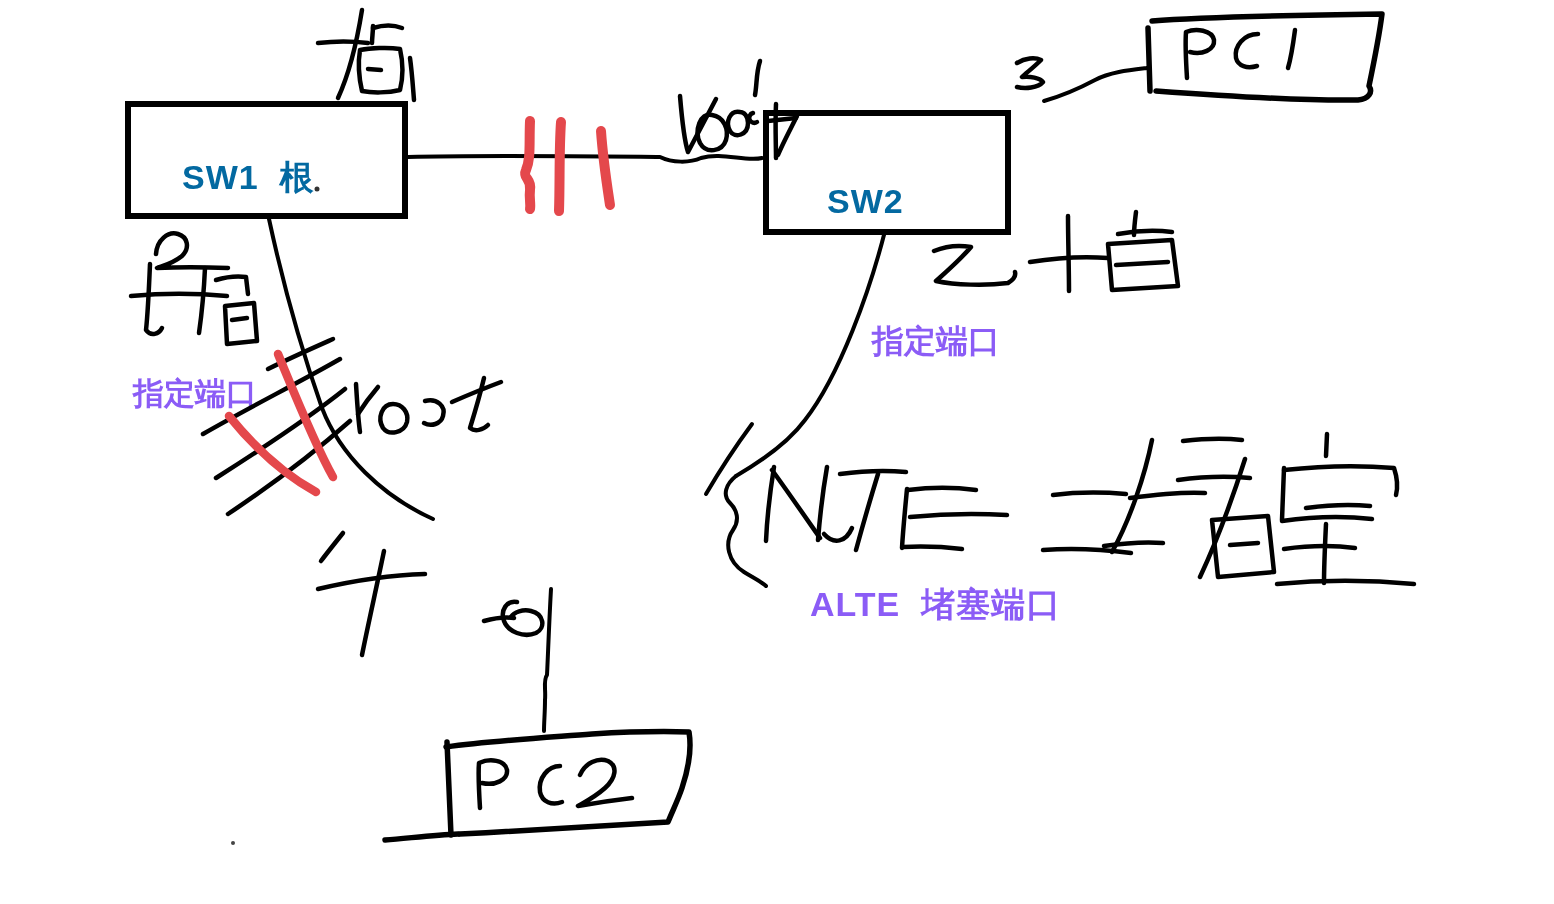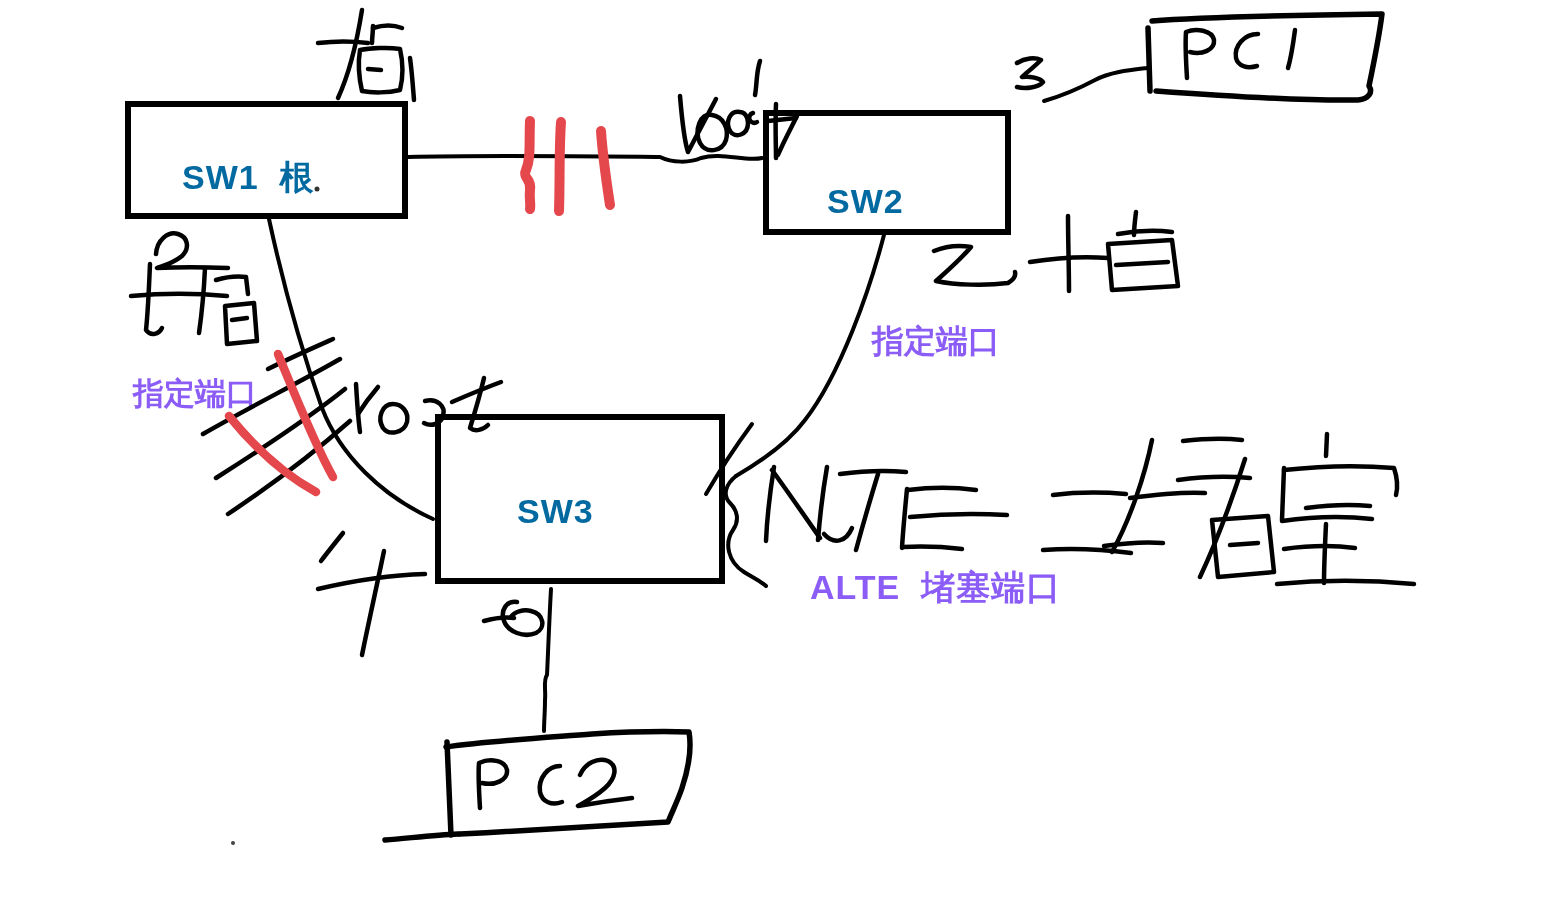--- a/index.html
+++ b/index.html
@@ -11,41 +11,38 @@
   #sw2{left:763px;top:110px;width:248px;height:125px;}
   #sw3{left:435px;top:414px;width:290px;height:170px;}
   .switch-label{position:absolute;font-weight:bold;font-size:34px;color:#0369a1;
                 white-space:pre;letter-spacing:1px;}
   #sw1 .switch-label{left:51px;top:48px;}
   #sw2 .switch-label{left:58px;top:66px;}
   #sw3 .switch-label{left:76px;top:72px;}
   .typed-annotation{position:absolute;font-weight:bold;color:#8b5cf6;white-space:pre;}
   #anno-left{left:133px;top:373px;font-size:31px;}
   #anno-right{left:872px;top:320px;font-size:32px;}
-  #anno-blocked{left:810px;top:565px;font-size:34px;letter-spacing:1px;}
+  #anno-blocked{left:810px;top:582px;font-size:34px;letter-spacing:1px;}
   svg{position:absolute;left:0;top:0;}
   .ink{fill:none;stroke:#000;stroke-width:4.5;stroke-linecap:round;stroke-linejoin:round;}
   .ink-link{fill:none;stroke:#000;stroke-width:4;stroke-linecap:round;stroke-linejoin:round;}
   .ink-box{fill:none;stroke:#000;stroke-width:5.5;stroke-linecap:round;stroke-linejoin:round;}
   .red-mark{fill:none;stroke:#e4484c;stroke-width:10;stroke-linecap:round;stroke-linejoin:round;}
   .red-mark-thin{fill:none;stroke:#e4484c;stroke-width:8.5;stroke-linecap:round;stroke-linejoin:round;}
 </style>
 </head>
 <body>
 
 <div class="stage">
 
   <div class="switch-box" id="sw1">
     <span class="switch-label">SW1  根</span>
   </div>
   <div class="switch-box" id="sw2">
     <span class="switch-label">SW2</span>
-  </div>
-  <div class="switch-box" id="sw3">
-    <span class="switch-label">SW3</span>
   </div>
 
   <div class="typed-annotation" id="anno-left">指定端口</div>
   <div class="typed-annotation" id="anno-right">指定端口</div>
   <div class="typed-annotation" id="anno-blocked">ALTE  堵塞端口</div>
 
   <svg class="sketch-layer" width="1554" height="904" viewBox="0 0 1554 904">
 
     <g>
       <path class="ink-link" d="M 408 157 C 480 155 560 156 660 157 C 672 163 690 163 701 158 C 722 152 746 162 762 158"></path>

